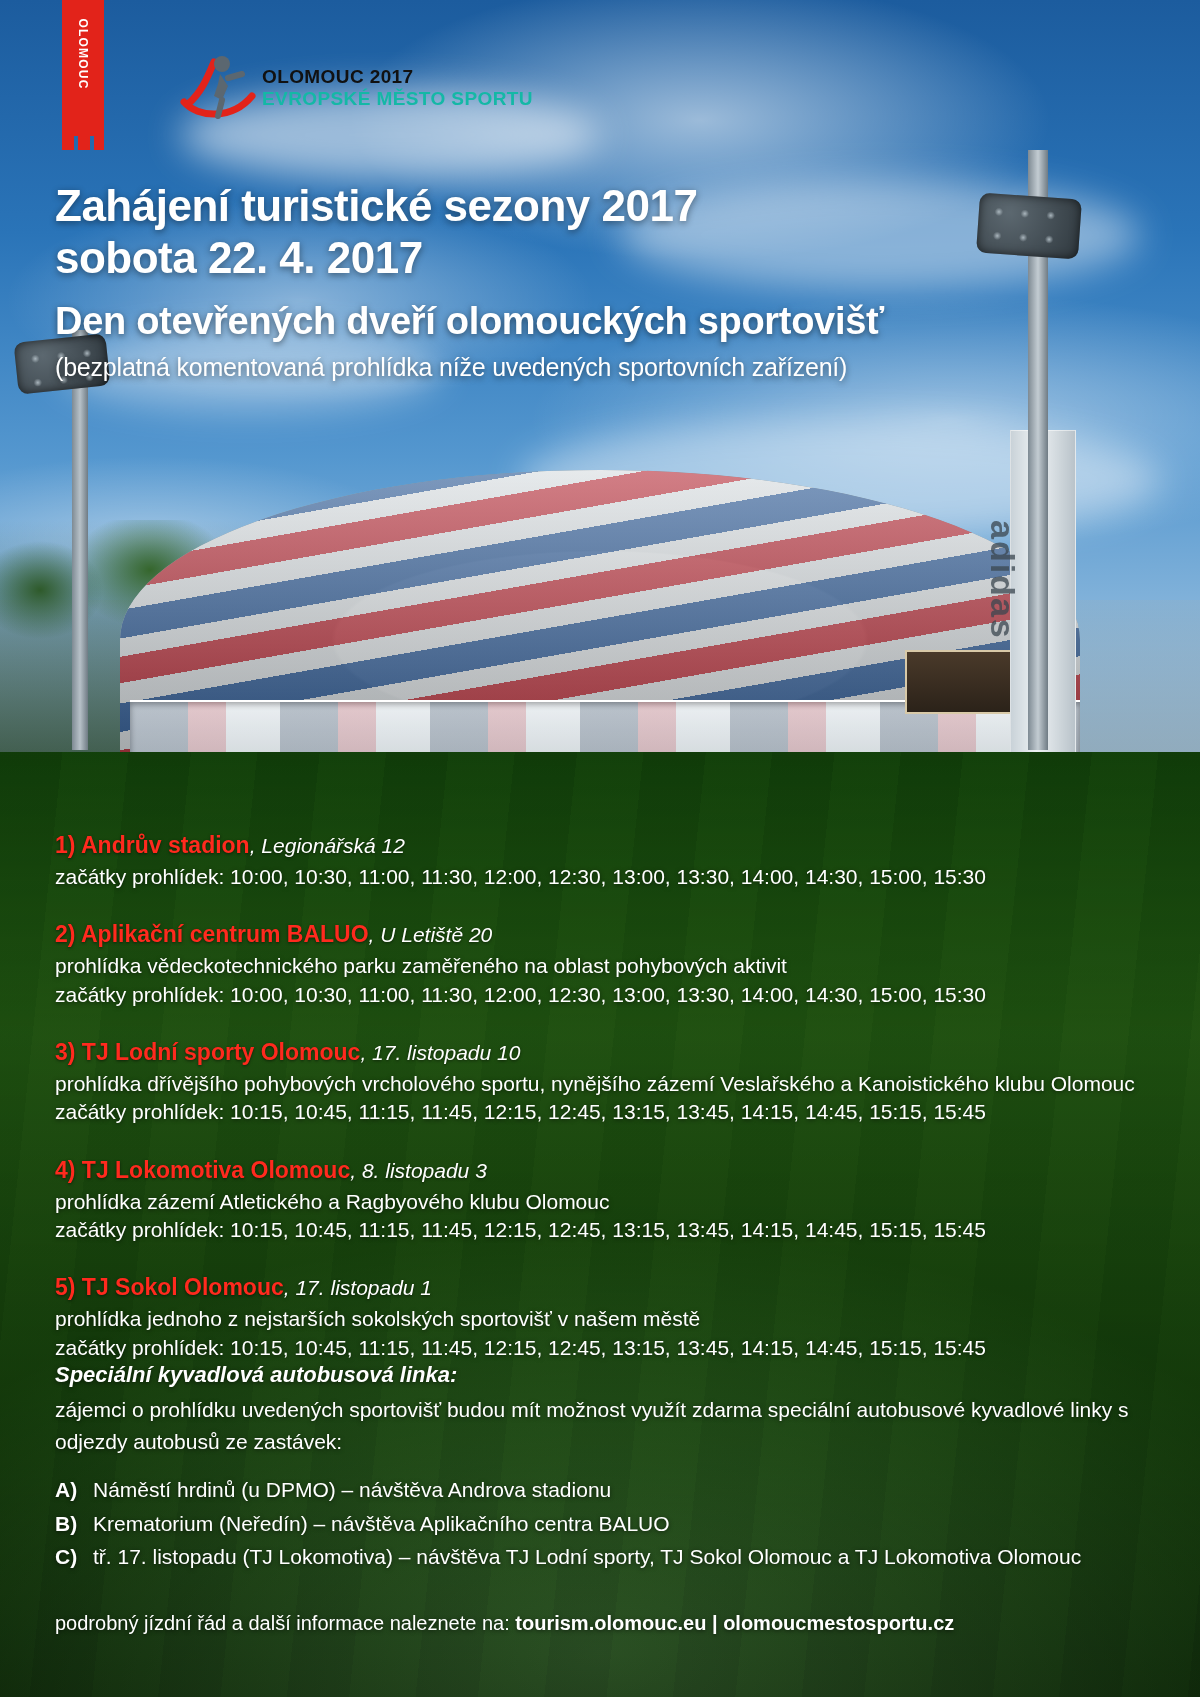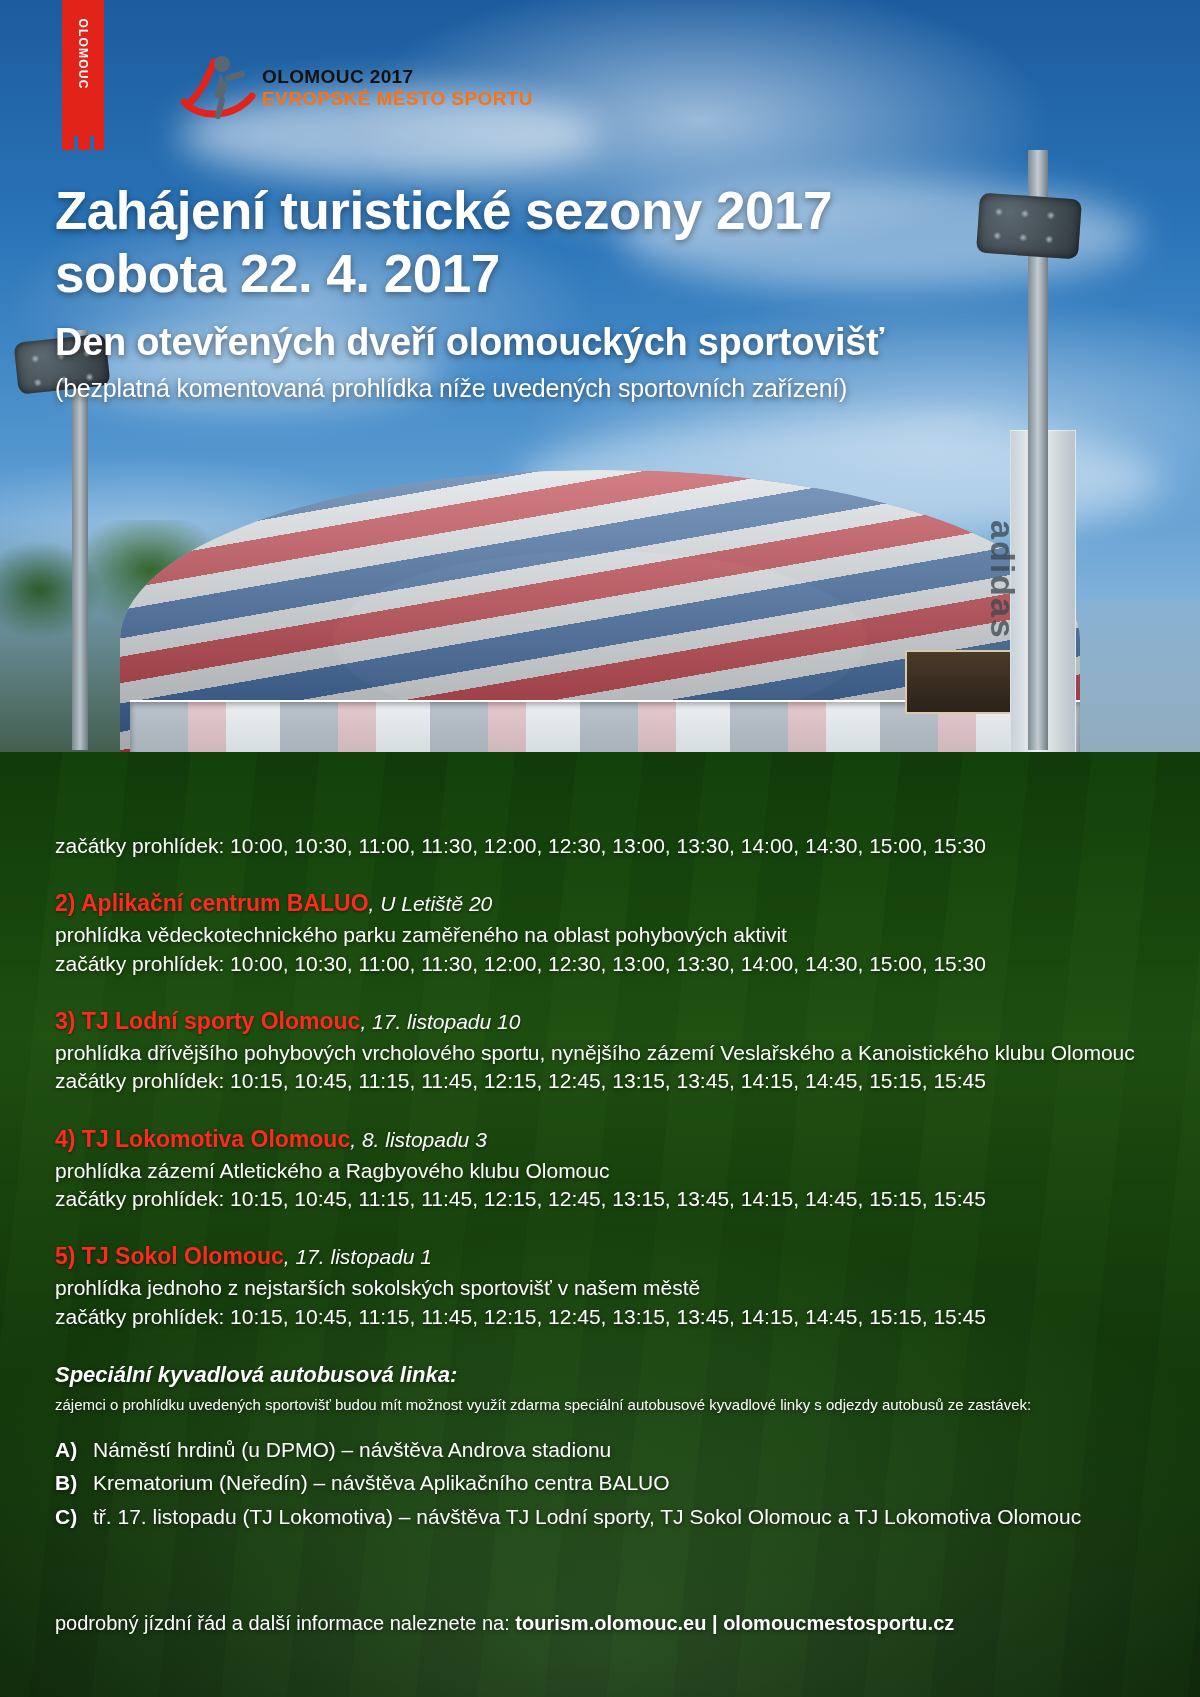--- a/index.html
+++ b/index.html
@@ -203,33 +203,33 @@
   }
   .ems-mark { width: 80px; height: 72px; }
   .ems-lines { line-height: 1.15; }
   .ems-line1 {
     color: #111;
     font-size: 19px;
     font-weight: bold;
     letter-spacing: 0.4px;
   }
   .ems-line2 {
-    color: #f97316;
+    color: #14b8a6;
     font-size: 19px;
     font-weight: bold;
     letter-spacing: 0.4px;
   }
 
   .headline {
     position: absolute;
     left: 55px; top: 180px;
     width: 1090px;
   }
   .h-title {
-    font-size: 53px;
+    font-size: 44px;
     font-weight: bold;
     line-height: 1.18;
     letter-spacing: -0.5px;
     text-shadow: 0 2px 7px rgba(0,0,0,0.45);
   }
   .h-sub {
     margin-top: 16px;
     font-size: 38px;
     font-weight: bold;
     letter-spacing: -0.3px;
@@ -278,21 +278,21 @@
     width: 1090px;
   }
   .shuttle-title {
     font-size: 22px;
     font-style: italic;
     font-weight: bold;
     text-shadow: 0 1px 4px rgba(0,0,0,0.6);
     margin-bottom: 6px;
   }
   .shuttle-text {
-    font-size: 15px;
+    font-size: 21px;
     line-height: 1.5;
     text-shadow: 0 1px 4px rgba(0,0,0,0.6);
   }
   .stops { margin-top: 16px; }
   .stop {
     font-size: 21px;
     line-height: 1.6;
     text-shadow: 0 1px 4px rgba(0,0,0,0.6);
     display: flex;
     gap: 14px;
@@ -369,20 +369,24 @@
     <div class="headline">
       <div class="h-title">Zahájení turistické sezony 2017</div>
       <div class="h-title">sobota 22. 4. 2017</div>
       <div class="h-sub">Den otevřených dveří olomouckých sportovišť</div>
       <div class="h-note">(bezplatná komentovaná prohlídka níže uvedených sportovních zařízení)</div>
     </div>
 
     <div class="venues">
 
       <div class="venue">
+        <div class="venue-head">
+          <span>1)</span>
+          <span>Andrův stadion</span><span class="addr">, Legionářská 12</span>
+        </div>
         <div class="venue-times">začátky prohlídek: 10:00, 10:30, 11:00, 11:30, 12:00, 12:30, 13:00, 13:30, 14:00, 14:30, 15:00, 15:30</div>
       </div>
 
       <div class="venue">
         <div class="venue-head">
           <span>2)</span>
           <span>Aplikační centrum BALUO</span><span class="addr">, U Letiště 20</span>
         </div>
         <div class="venue-desc">prohlídka vědeckotechnického parku zaměřeného na oblast pohybových aktivit</div>
         <div class="venue-times">začátky prohlídek: 10:00, 10:30, 11:00, 11:30, 12:00, 12:30, 13:00, 13:30, 14:00, 14:30, 15:00, 15:30</div>

